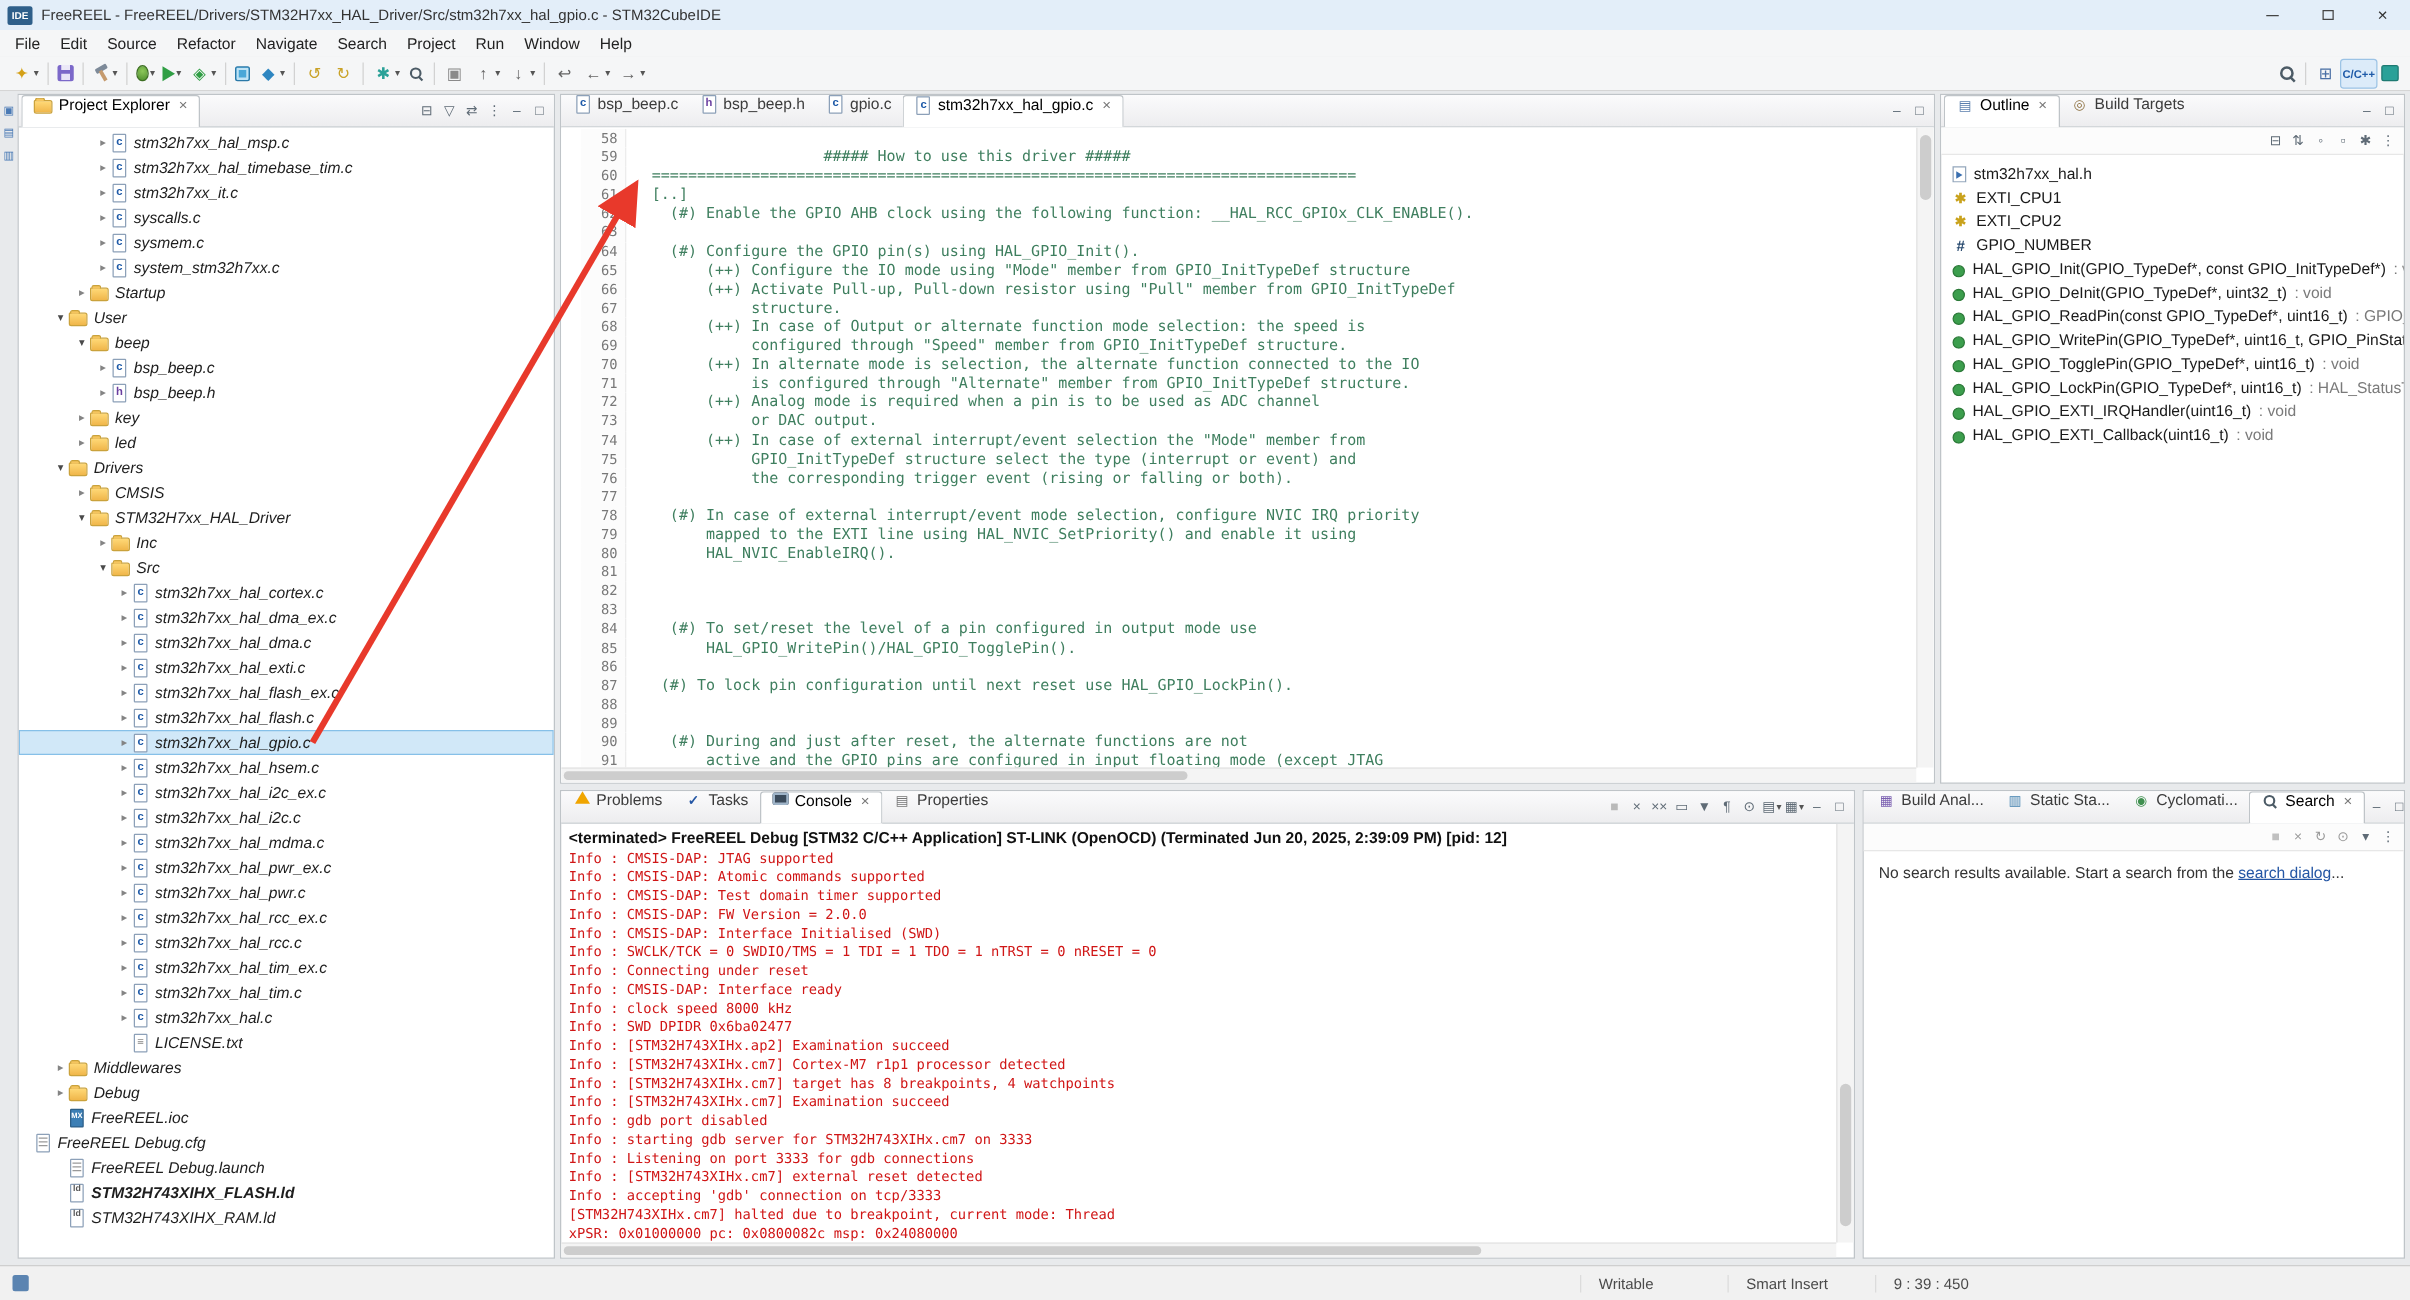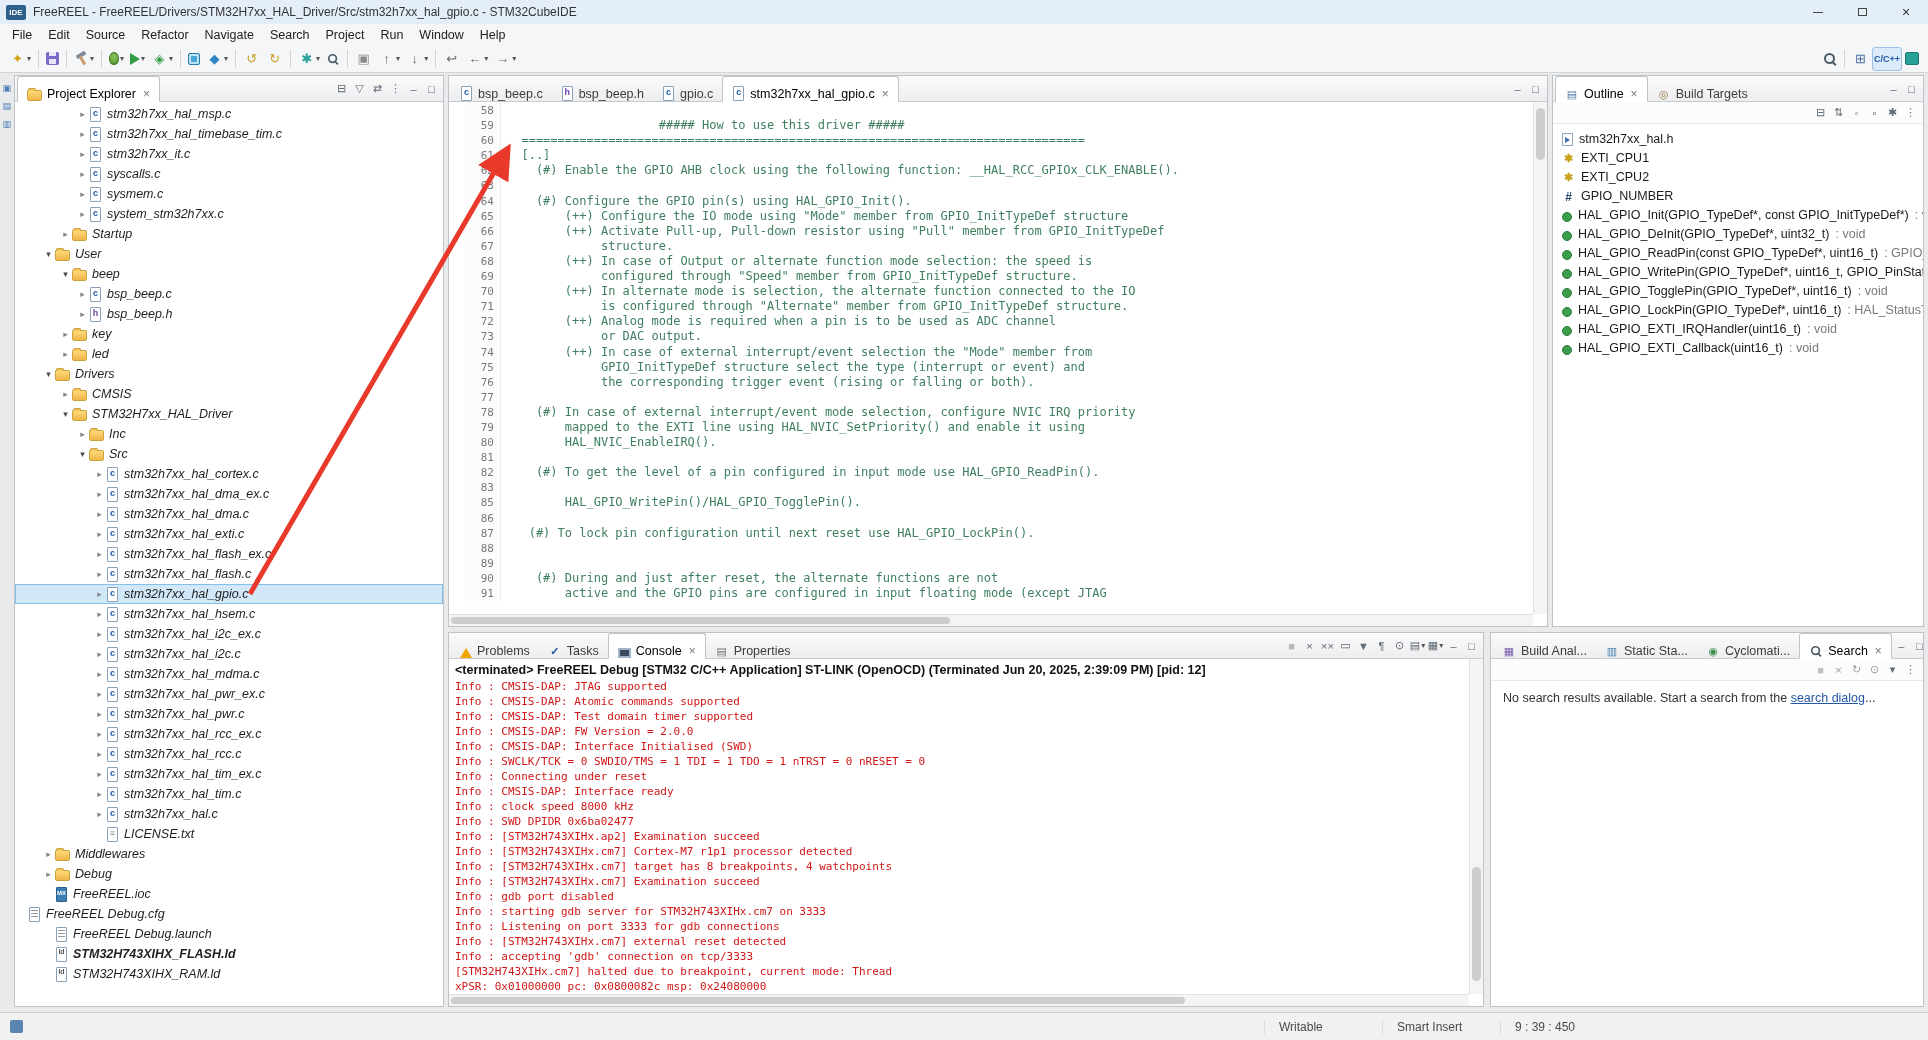--- a/index.html
+++ b/index.html
@@ -50,21 +50,21 @@
   .rail-i{font-size:9px;color:#4a7ab5;line-height:10px;}
   .panel{position:absolute;background:#fff;border:1px solid #bfc4c8;}
   .explorer{left:14px;top:2px;width:430px;height:932px;}
   .editor{left:448px;top:2px;width:1100px;height:552px;}
   .console{left:448px;top:559px;width:1036px;height:375px;}
   .outline{left:1552px;top:2px;width:372px;height:552px;}
   .search{left:1490px;top:559px;width:434px;height:375px;}
 
   
   .vtabs{height:26px;display:flex;align-items:stretch;background:linear-gradient(#fbfbfc,#ededef);border-bottom:1px solid #c6cbd0;padding-left:2px;white-space:nowrap;}
-  .vtab{display:flex;align-items:flex-end;gap:5px;padding:0 9px;font-size:12.5px;color:#3c3c3c;position:relative;}
+  .vtab{display:flex;align-items:flex-start;gap:5px;padding:0 9px;font-size:12.5px;color:#3c3c3c;position:relative;}
   .vtab.active{background:#fff;border:1px solid #bfc4c8;border-bottom-color:#fff;border-radius:3px 3px 0 0;margin-bottom:-1px;color:#000;}
   .tclose{font-size:12px;color:#777;margin-left:2px;}
   .vt-icons{margin-left:auto;display:flex;align-items:center;padding-right:3px;}
   .hbtn{min-width:17px;height:18px;display:flex;align-items:center;justify-content:center;font-size:11px;color:#5f6b76;margin-left:1px;}
   .viewbar{height:22px;display:flex;align-items:center;justify-content:flex-end;border-bottom:1px solid #e7e7e7;padding-right:4px;background:#fcfcfc;}
 
   
   .fi{position:relative;width:13px;height:15px;flex:none;}
   .fi::before{content:"";position:absolute;left:1px;right:1px;top:0;bottom:0;background:#fff;border:1px solid #8ca0b8;border-radius:1px;}
   .fi-c::after,.fi-h::after,.fi-txt::after,.fi-ld::after{position:absolute;left:0;right:0;top:1px;text-align:center;font:bold 9px "Liberation Sans",sans-serif;}
@@ -655,26 +655,30 @@
               <span class="ltext">        HAL_NVIC_EnableIRQ().</span>
             </div>
             <div class="crow">
               <span class="ann"></span>
               <span class="ln">81</span>
               <span class="ltext"></span>
             </div>
             <div class="crow">
               <span class="ann"></span>
               <span class="ln">82</span>
-              <span class="ltext">    (#) To get the level of a pin configured in input mode use HAL_GPIO_ReadPin().</span>
             </div>
             <div class="crow">
               <span class="ann"></span>
               <span class="ln">83</span>
               <span class="ltext"></span>
+            </div>
+            <div class="crow">
+              <span class="ann"></span>
+              <span class="ln">84</span>
+              <span class="ltext">    (#) To set/reset the level of a pin configured in output mode use</span>
             </div>
             <div class="crow">
               <span class="ann"></span>
               <span class="ln">85</span>
               <span class="ltext">        HAL_GPIO_WritePin()/HAL_GPIO_TogglePin().</span>
             </div>
             <div class="crow">
               <span class="ann"></span>
               <span class="ln">86</span>
               <span class="ltext"></span>

